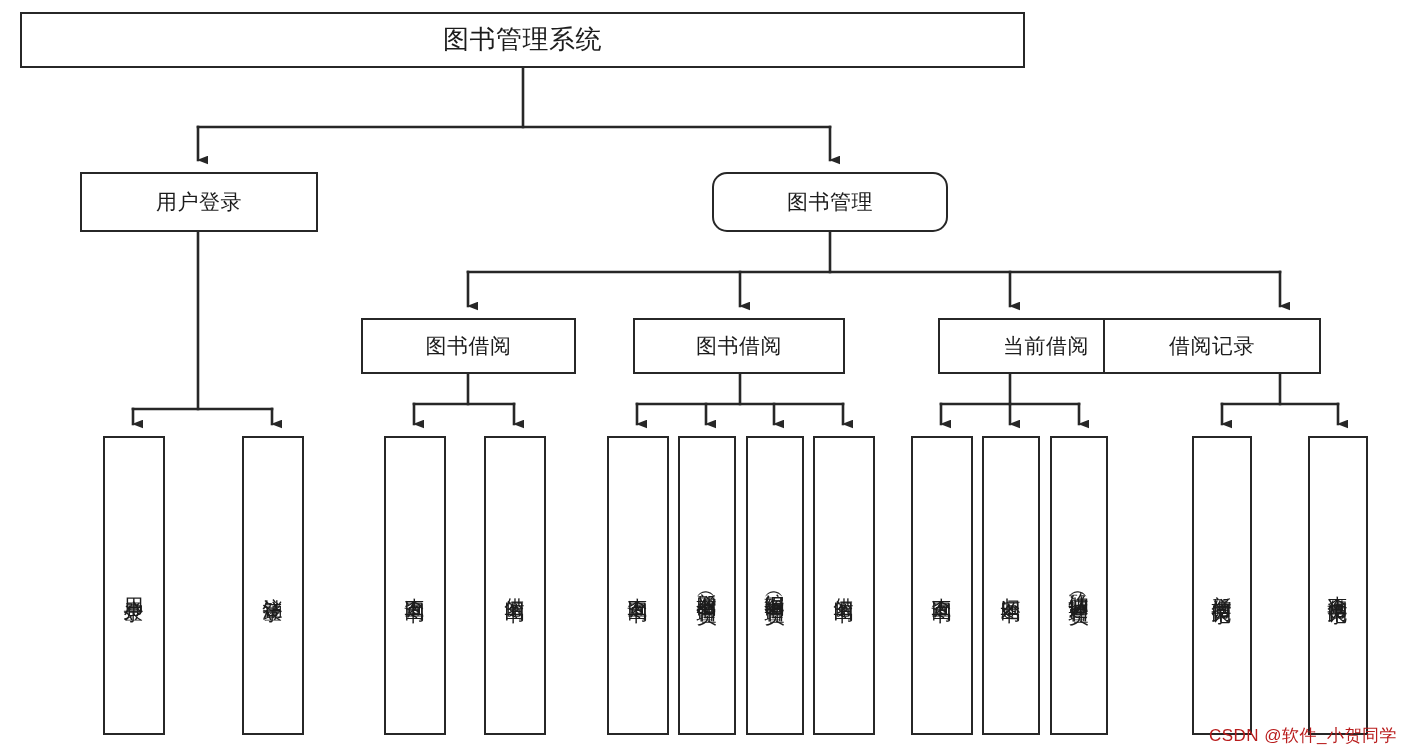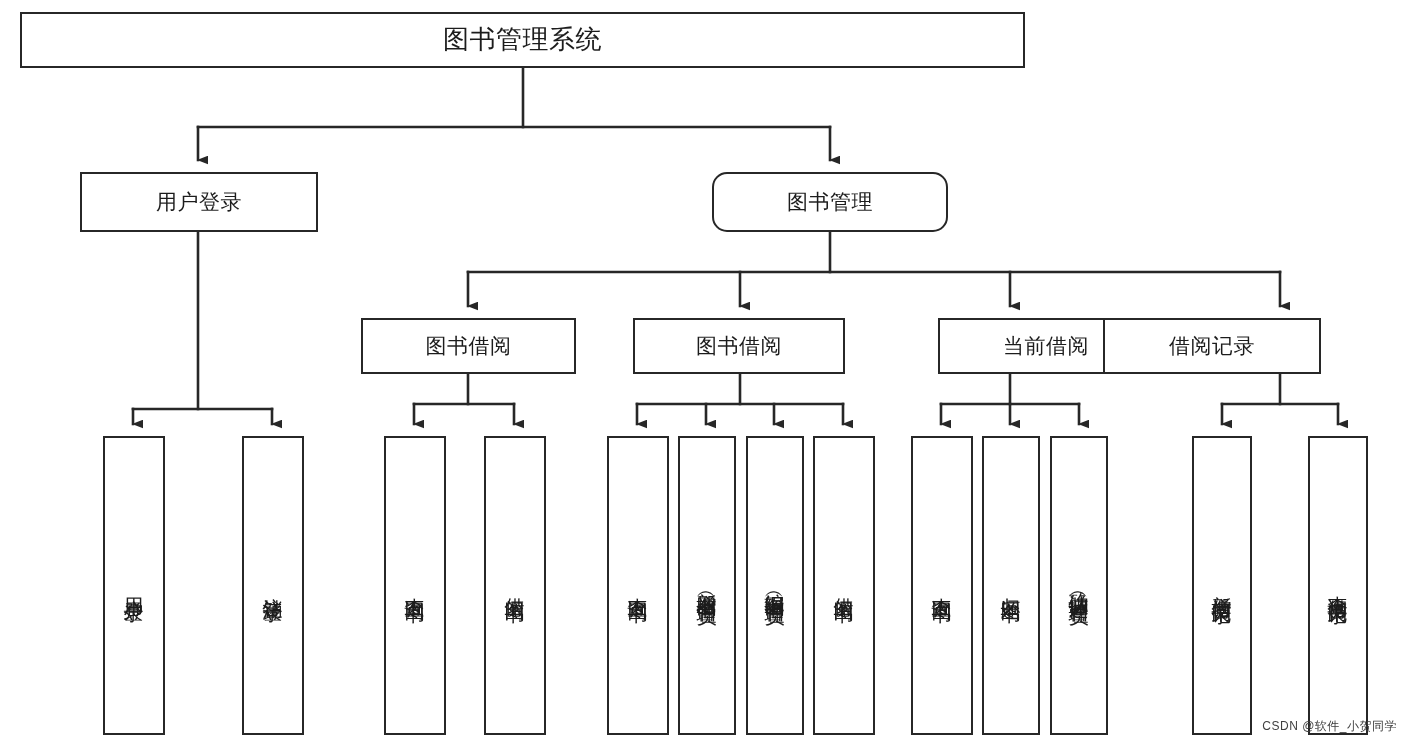--- a/index.html
+++ b/index.html
@@ -51,23 +51,23 @@
     text-orientation: upright;
     font-size: 20px;
     letter-spacing: 2px;
     line-height: 1;
     white-space: nowrap;
   }
   .node.root .label { font-size: 26px; }
   .watermark {
     position: absolute;
     right: 8px;
-    bottom: 12px;
-    font-size: 12px;
-    color: #404040;
+    bottom: 0;
+    font-size: 17px;
+    color: #b91c1c;
     letter-spacing: 0.5px;
     white-space: nowrap;
     z-index: 3;
     user-select: none;
   }
 </style>
 </head>
 <body>
 
 <div id="canvas">

